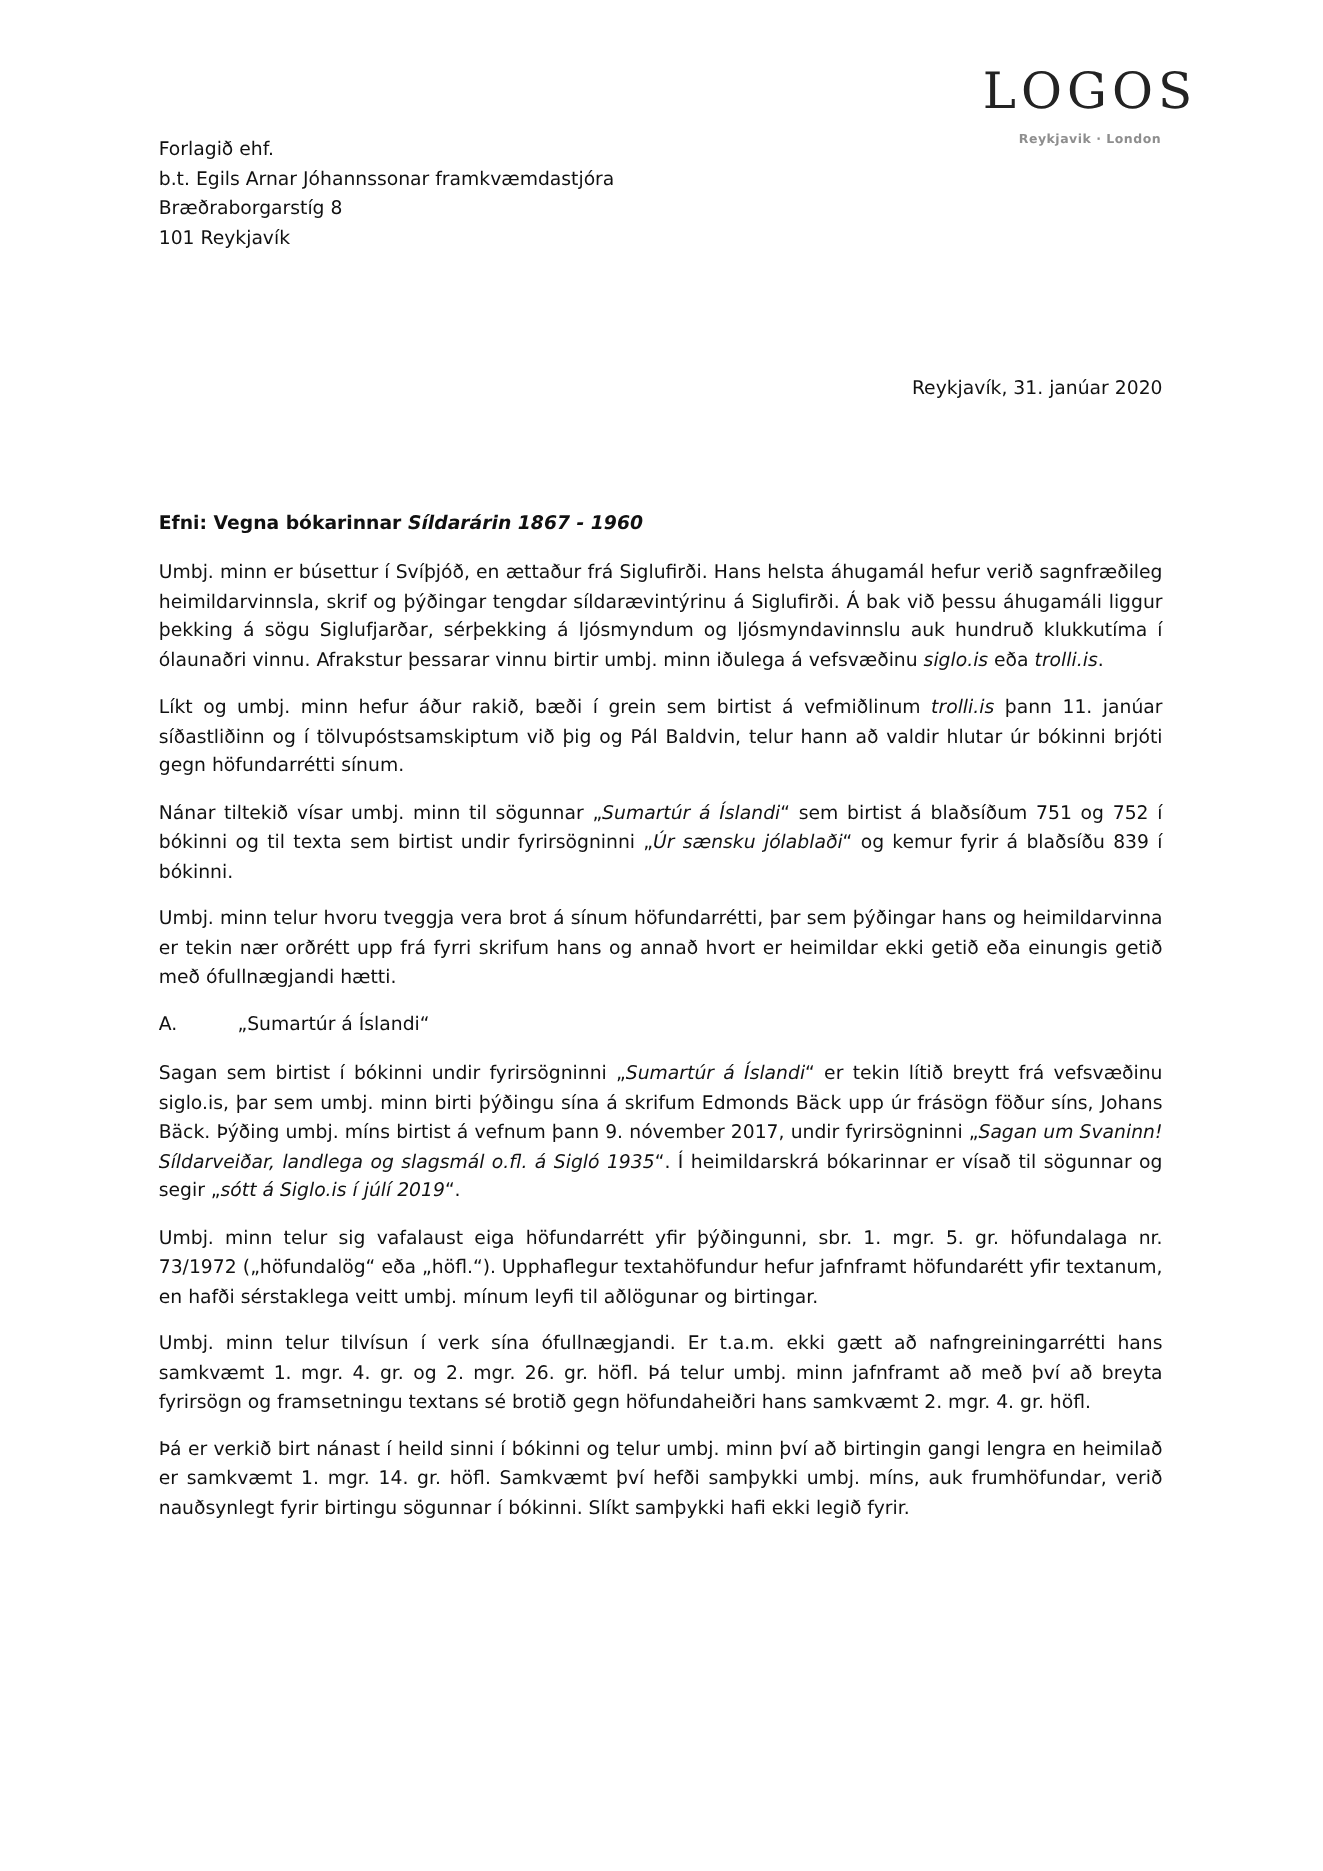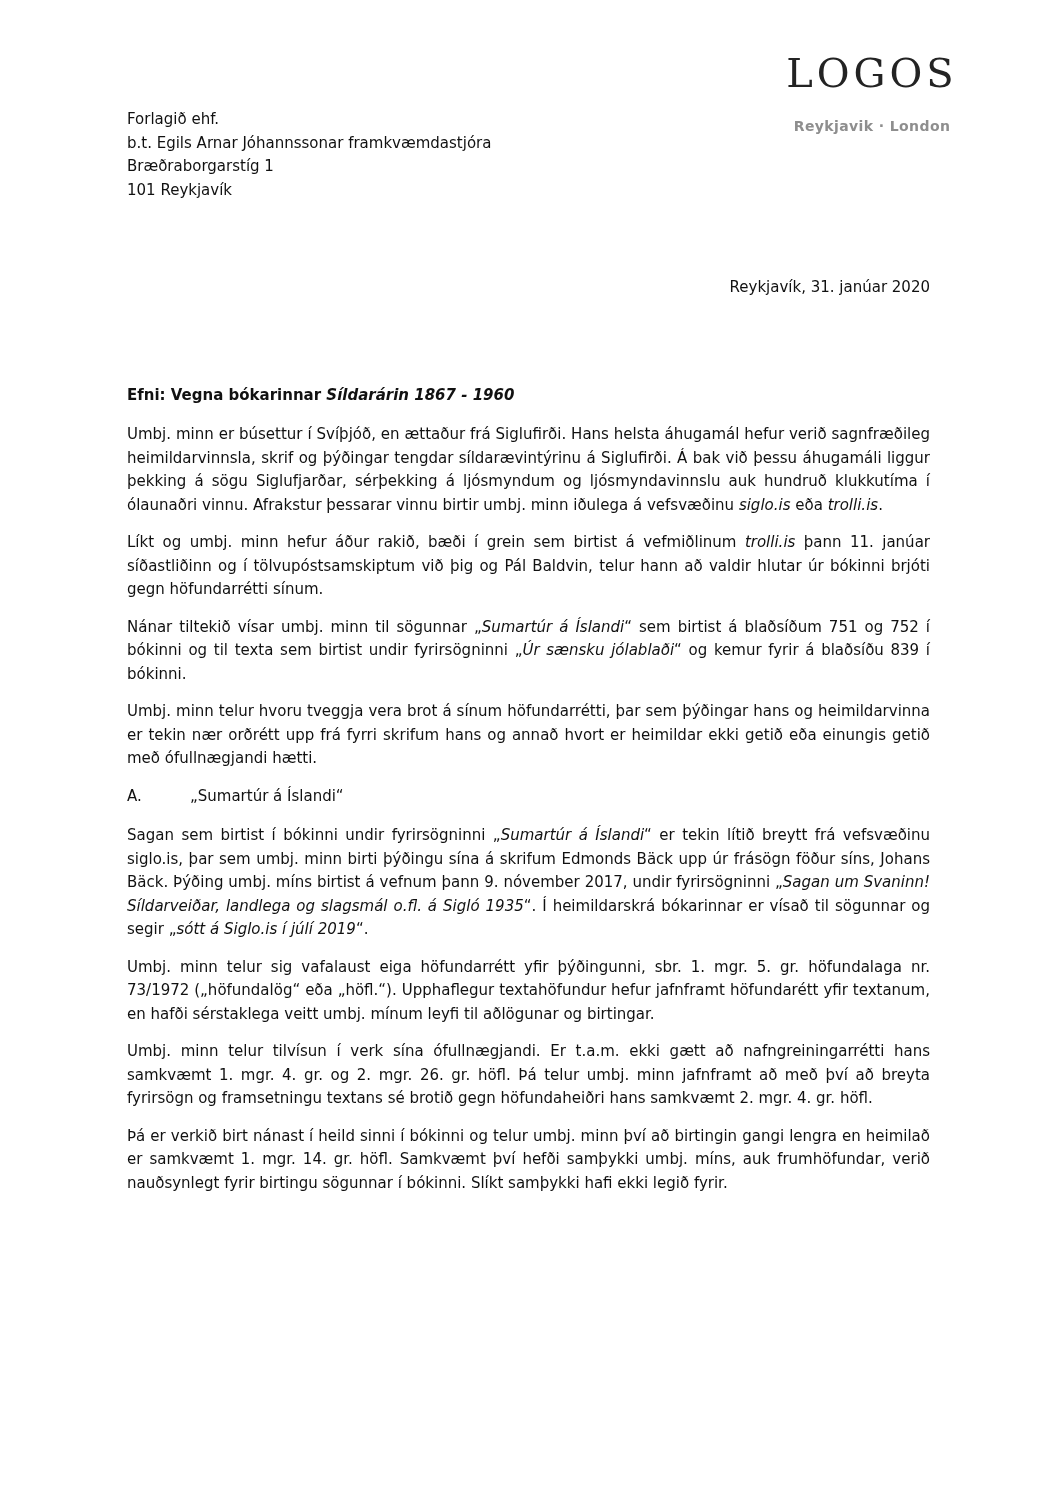--- a/index.html
+++ b/index.html
@@ -22,34 +22,34 @@
     text-align: center;
   }
   .logo-text {
     font-family: "DejaVu Serif", serif;
     font-size: 40px;
     line-height: 46px;
     letter-spacing: 4px;
     color: #232323;
   }
   .logo-tagline {
-    font-size: 14px;
+    font-size: 10px;
     font-weight: bold;
     letter-spacing: 0.4px;
     color: #8e8e8e;
-    margin-top: 19px;
+    margin-top: 4px;
   }
   .content {
     position: absolute;
     left: 127px;
     top: 0;
     width: 803px;
   }
   .recipient { margin-top: 108px; }
-  .dateline { margin-top: 74px; text-align: right; }
+  .dateline { margin-top: 97px; text-align: right; }
   .subject { margin-top: 84px; }
   .subject .b { font-weight: bold; }
   .letter-body { margin-top: 16px; }
   .letter-body p { margin: 0 0 14px 0; text-align: justify; }
   .i { font-style: italic; }
   .b { font-weight: bold; }
   .heading { margin: 12px 0 16px 0; }
   .h-label { display: inline-block; width: 63px; }
   .footer {
     position: absolute;
@@ -78,21 +78,21 @@
 
   <div class="logo-block">
     <div class="logo-text">LOGOS</div>
     <div class="logo-tagline">Reykjavik · London</div>
   </div>
 
   <div class="content">
     <div class="recipient">
         <div>Forlagið ehf.</div>
         <div>b.t. Egils Arnar Jóhannssonar framkvæmdastjóra</div>
-        <div>Bræðraborgarstíg 1</div>
+        <div>Bræðraborgarstíg 8</div>
         <div>101 Reykjavík</div>
       </div>
     <div class="dateline">Reykjavík, 31. janúar 2020</div>
     <div class="subject"><span class="b">Efni: Vegna bókarinnar </span><span class="i b">Síldarárin 1867 - 1960</span></div>
     <div class="letter-body">
         <p><span>Umbj. minn er búsettur í Svíþjóð, en ættaður frá Siglufirði. Hans helsta áhugamál hefur verið sagnfræðileg heimildarvinnsla, skrif og þýðingar tengdar síldarævintýrinu á Siglufirði. Á bak við þessu áhugamáli liggur þekking á sögu Siglufjarðar, sérþekking á ljósmyndum og ljósmyndavinnslu auk hundruð klukkutíma í ólaunaðri vinnu. Afrakstur þessarar vinnu birtir umbj. minn iðulega á vefsvæðinu </span><span class="i">siglo.is</span><span> eða </span><span class="i">trolli.is</span><span>.</span></p>
         <p><span>Líkt og umbj. minn hefur áður rakið, bæði í grein sem birtist á vefmiðlinum </span><span class="i">trolli.is</span><span> þann 11. janúar síðastliðinn og í tölvupóstsamskiptum við þig og Pál Baldvin, telur hann að valdir hlutar úr bókinni brjóti gegn höfundarrétti sínum.</span></p>
         <p><span>Nánar tiltekið vísar umbj. minn til sögunnar „</span><span class="i">Sumartúr á Íslandi</span><span>“ sem birtist á blaðsíðum 751 og 752 í bókinni og til texta sem birtist undir fyrirsögninni „</span><span class="i">Úr sænsku jólablaði</span><span>“ og kemur fyrir á blaðsíðu 839 í bókinni.</span></p>
         <p><span>Umbj. minn telur hvoru tveggja vera brot á sínum höfundarrétti, þar sem þýðingar hans og heimildarvinna er tekin nær orðrétt upp frá fyrri skrifum hans og annað hvort er heimildar ekki getið eða einungis getið með ófullnægjandi hætti.</span></p>
         <div class="heading"><span class="h-label">A.</span><span><span>„Sumartúr á Íslandi“</span></span></div>

